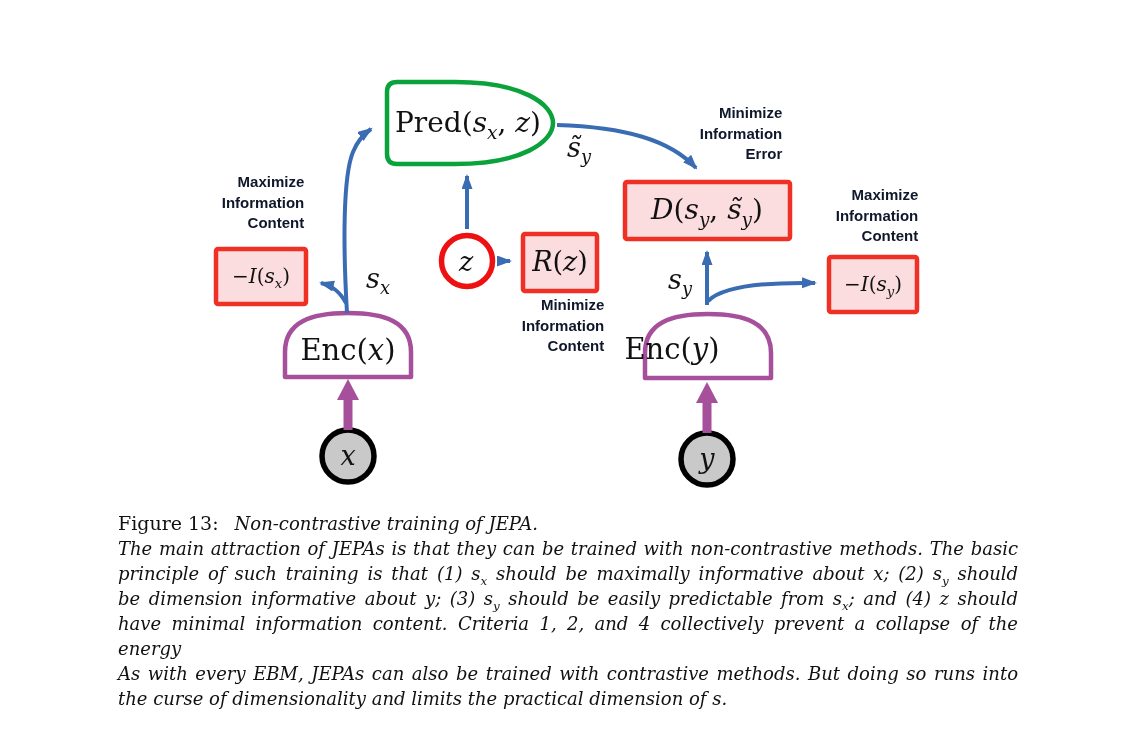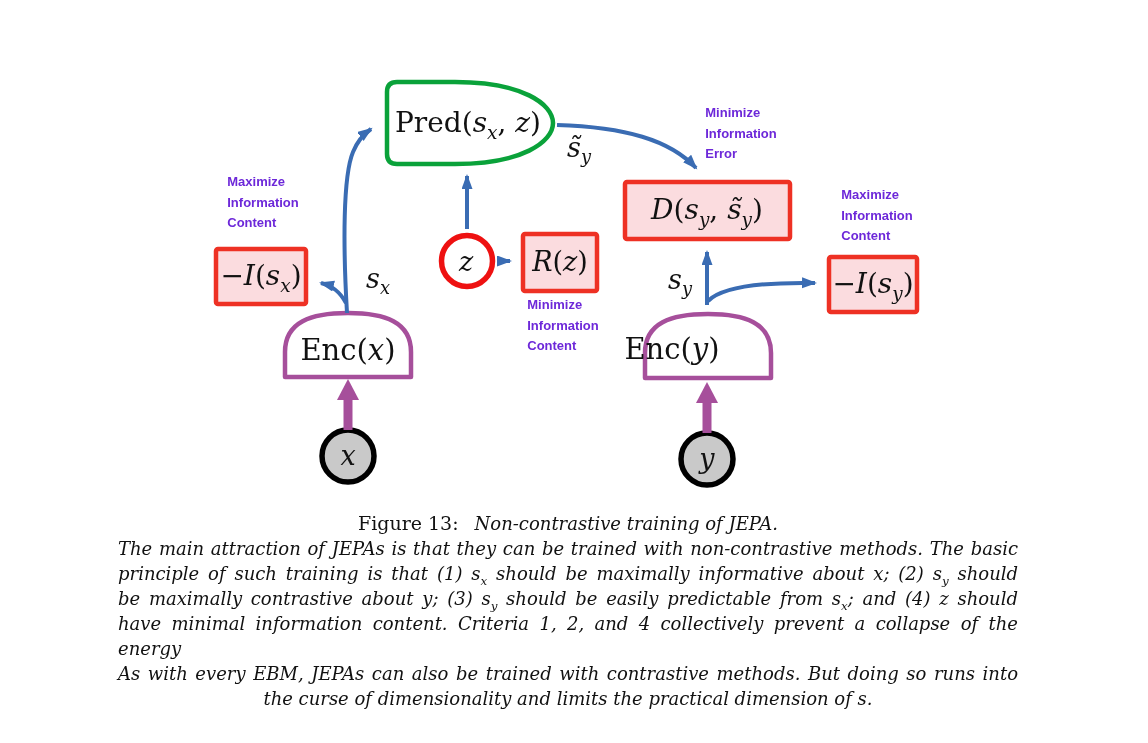--- a/index.html
+++ b/index.html
@@ -4,27 +4,27 @@
 <style>
   html,body{margin:0;padding:0;background:#fff;}
   body{width:1148px;height:743px;position:relative;overflow:hidden;
        font-family:"DejaVu Serif",serif;color:#111;}
   #canvas{position:absolute;inset:0;width:1148px;height:743px;background:#fff;}
   svg{position:absolute;left:0;top:0;}
   .lbl{position:absolute;transform:translate(-50%,-50%);white-space:nowrap;
        font-family:"DejaVu Serif",serif;color:#111;line-height:1;}
   .lbl sub{font-size:66%;line-height:0;}
   .it{font-style:italic;}
-  .fs28{font-size:28px;} .fs29{font-size:29px;} .fs27{font-size:27px;} .fs24{font-size:28px;}
-  .ann{position:absolute;transform:translateX(-50%);text-align:left;
+  .fs28{font-size:28px;} .fs29{font-size:29px;} .fs27{font-size:27px;} .fs24{font-size:20px;}
+  .ann{position:absolute;transform:translateX(-50%);text-align:right;
        font-family:"Liberation Sans",sans-serif;font-weight:700;
-       color:#6d28d9;font-size:13px;line-height:20.5px;white-space:nowrap;}
+       color:#0f172a;font-size:15px;line-height:20.5px;white-space:nowrap;}
   .caption{position:absolute;left:118px;top:511px;width:900px;
            font-size:18px;line-height:25px;}
-  .cap-line{font-style:italic;text-align:center;}
+  .cap-line{font-style:italic;}
   .cap-line sub{font-size:66%;line-height:0;}
   .just{text-align:justify;text-align-last:justify;}
   .fig-label{font-style:normal;margin-right:16px;font-size:19px;}
 </style>
 </head>
 <body>
 
 <div id="canvas">
 
   <svg width="1148" height="510" viewBox="0 0 1148 510">
@@ -98,19 +98,19 @@
   <div class="ann" style="left:563px;top:295px;">
     <div>Minimize</div>
     <div>Information</div>
     <div>Content</div>
   </div>
 
   <div class="caption">
     <div class="cap-line"><span class="fig-label">Figure 13:</span><span><span>Non-contrastive training of JEPA.</span></span></div>
     <div class="cap-line just"><span>The main attraction of JEPAs is that they can be trained with non-contrastive methods.  The basic</span></div>
     <div class="cap-line just"><span>principle of such training is that (1) </span><span>s</span><sub>x</sub><span> should be maximally informative about </span><span>x</span><span>; (2) </span><span>s</span><sub>y</sub><span> should</span></div>
-    <div class="cap-line just"><span>be maximally contrastive about </span><span>y</span><span>; (3) </span><span>s</span><sub>y</sub><span> should be easily predictable from </span><span>s</span><sub>x</sub><span>; and (4) </span><span>z</span><span> should</span></div>
+    <div class="cap-line just"><span>be dimension informative about </span><span>y</span><span>; (3) </span><span>s</span><sub>y</sub><span> should be easily predictable from </span><span>s</span><sub>x</sub><span>; and (4) </span><span>z</span><span> should</span></div>
     <div class="cap-line just"><span>have minimal information content.  Criteria 1, 2, and 4 collectively prevent a collapse of the energy</span></div>
     <div class="cap-line just"><span>As with every EBM, JEPAs can also be trained with contrastive methods.  But doing so runs into</span></div>
     <div class="cap-line"><span>the curse of dimensionality and limits the practical dimension of </span><span>s</span><span>.</span></div>
   </div>
 
 </div>
 
 </body></html>

